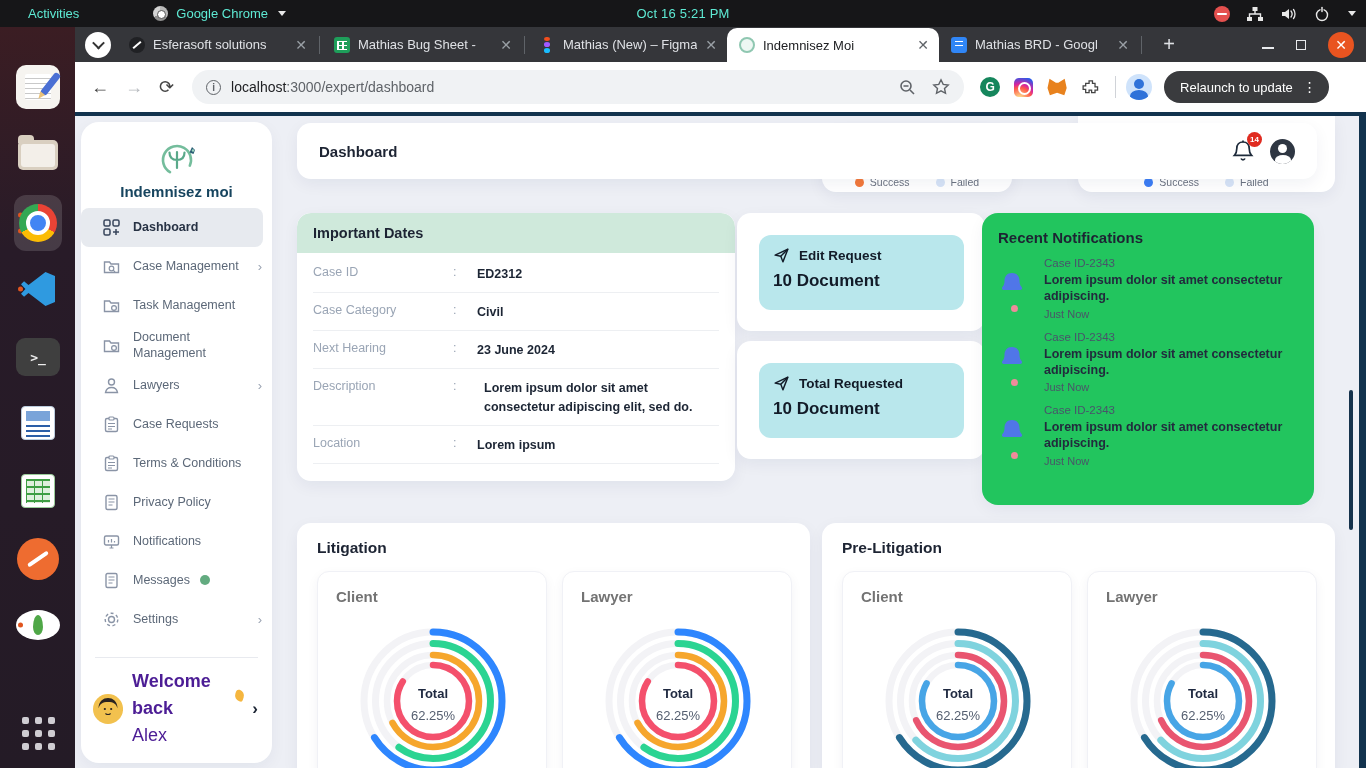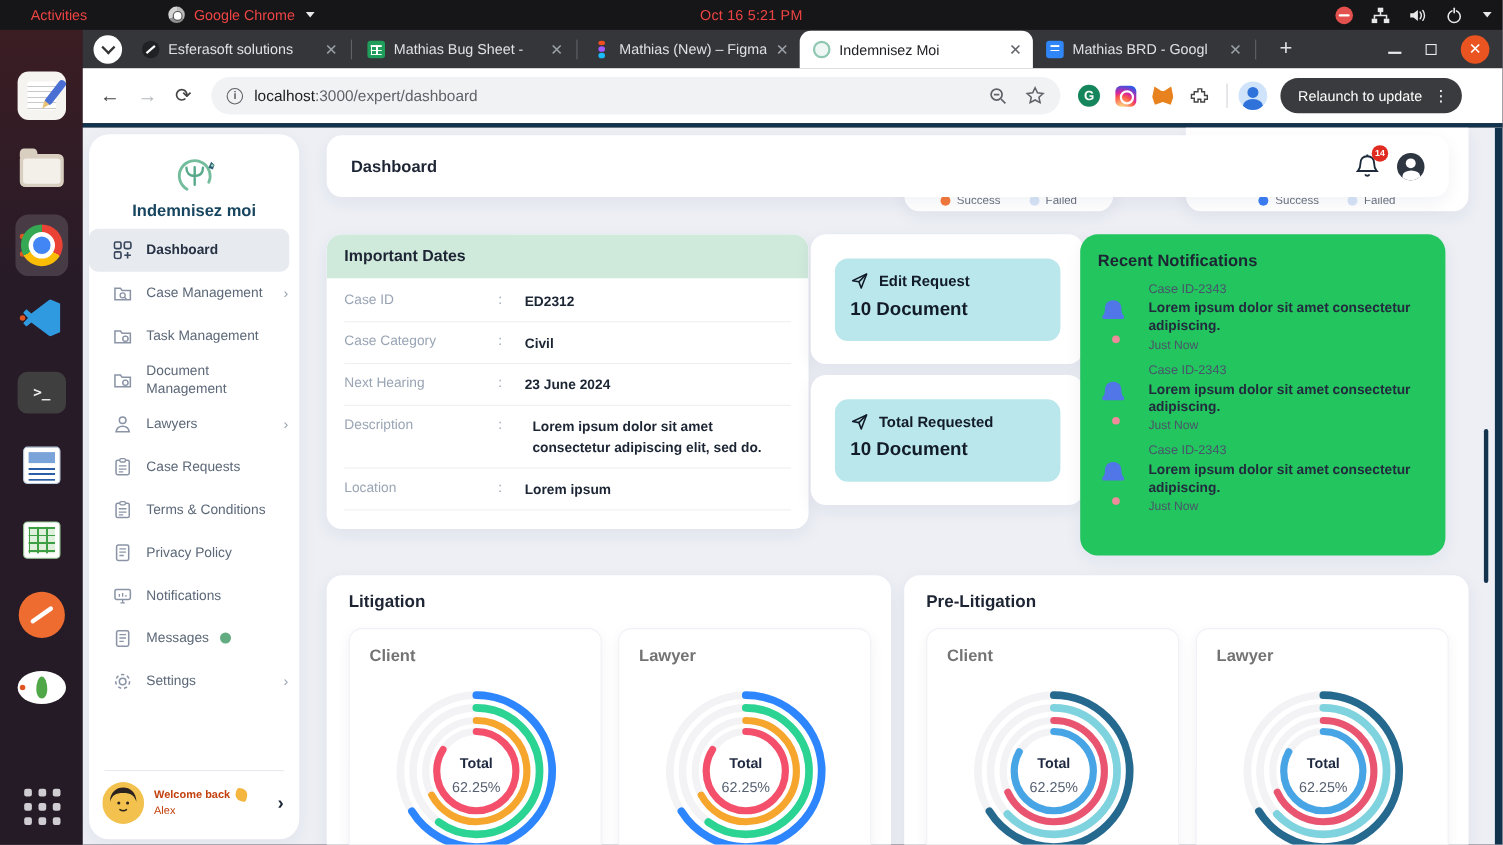--- a/index.html
+++ b/index.html
@@ -1,20 +1,20 @@
 <!DOCTYPE html>
 <html><head>
 <meta charset="utf-8">
 <style>
   *{margin:0;padding:0;box-sizing:border-box;}
   html,body{width:1366px;height:768px;overflow:hidden;}
   body{font-family:"Liberation Sans","DejaVu Sans",sans-serif;background:#241b26;position:relative;}
 
   
-  .topbar{position:absolute;left:0;top:0;width:1366px;height:27px;background:#161618;display:flex;align-items:center;color:#ef4444;font-size:13px;z-index:50;}
+  .topbar{position:absolute;left:0;top:0;width:1366px;height:27px;background:#161618;display:flex;align-items:center;color:#5eead4;font-size:13px;z-index:50;}
   .tb-activities{margin-left:28px;}
   .tb-appmenu{margin-left:74px;display:flex;align-items:center;gap:8px;}
   .tb-chrome-ico{width:15px;height:15px;border-radius:50%;background:conic-gradient(#b9b9b9 0 120deg,#8f8f8f 0 240deg,#d4d4d4 0 360deg);position:relative;}
   .tb-chrome-ico::after{content:"";position:absolute;left:4px;top:4px;width:7px;height:7px;border-radius:50%;background:#fff;border:1px solid #555;}
   .tb-caret{width:0;height:0;border-left:4px solid transparent;border-right:4px solid transparent;border-top:5px solid #e8e8e8;margin-left:2px;}
   .tb-clock{position:absolute;left:50%;transform:translateX(-50%);letter-spacing:.2px;}
   .tb-right{position:absolute;right:10px;display:flex;align-items:center;gap:16px;}
   .dnd{width:16px;height:16px;border-radius:50%;background:#e4504e;position:relative;}
   .dnd::after{content:"";position:absolute;left:3px;top:7px;width:10px;height:2.5px;background:#fff;border-radius:1px;}
   .tb-right svg{display:block;}
@@ -110,21 +110,21 @@
   .brand-name{font-size:15px;font-weight:700;color:#17455f;margin-top:2px;}
   .menu{flex:1;}
   .mi{display:flex;align-items:center;min-height:39px;padding:4px 10px 4px 22px;color:#5c6878;font-size:12.5px;position:relative;}
   .mi .mi-ico{width:17px;height:17px;margin-right:13px;flex:none;}
   .mi .lbl{width:112px;line-height:1.3;}
   .mi .chev{margin-left:auto;color:#9aa3b2;font-size:13px;}
   .mi.active{background:#e7eaef;border-radius:8px;margin-right:9px;color:#273244;font-weight:700;}
   .msg-dot{width:10px;height:10px;border-radius:50%;background:#63ab80;margin-left:10px;}
   .side-divider{height:1px;background:#e8eaef;margin:4px 14px 0 14px;}
   .welcome{display:flex;align-items:center;padding:10px 14px 14px 12px;gap:9px;}
-  .w-texts{font-size:10px;color:#c2410c;line-height:1.5;}
+  .w-texts{font-size:18px;color:#4c1d95;line-height:1.5;}
   .w-g{font-weight:700;display:flex;align-items:center;gap:5px;}
   .wave{width:11px;height:11px;background:#f5b63f;border-radius:3px 6px 2px 6px;transform:rotate(18deg);display:inline-block;}
   .w-chev{margin-left:auto;font-size:17px;font-weight:700;color:#1c2534;}
 
   
   .hdr{left:222px;top:7px;width:1020px;height:56px;z-index:10;display:flex;align-items:center;padding:0 22px;}
   .hdr-title{font-size:15px;font-weight:700;color:#1d2433;}
   .hdr-right{margin-left:auto;display:flex;align-items:center;gap:16px;}
   .bell-wrap{position:relative;}
   .badge{position:absolute;right:-8px;top:-7px;background:#e02b20;color:#fff;border-radius:50%;width:15px;height:15px;font-size:8px;font-weight:700;display:flex;align-items:center;justify-content:center;}

